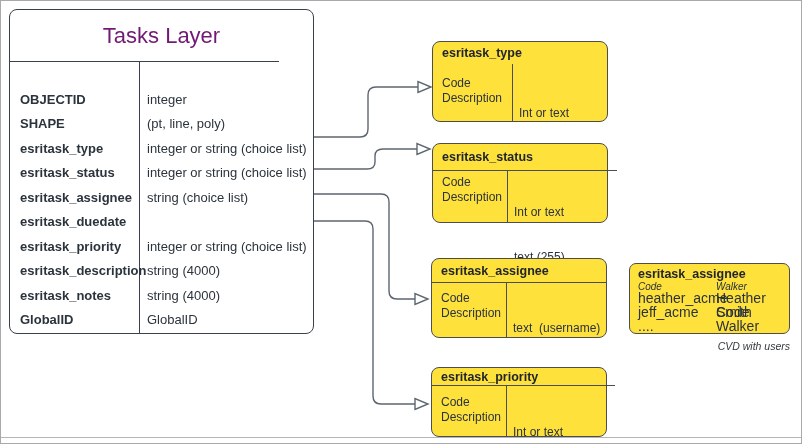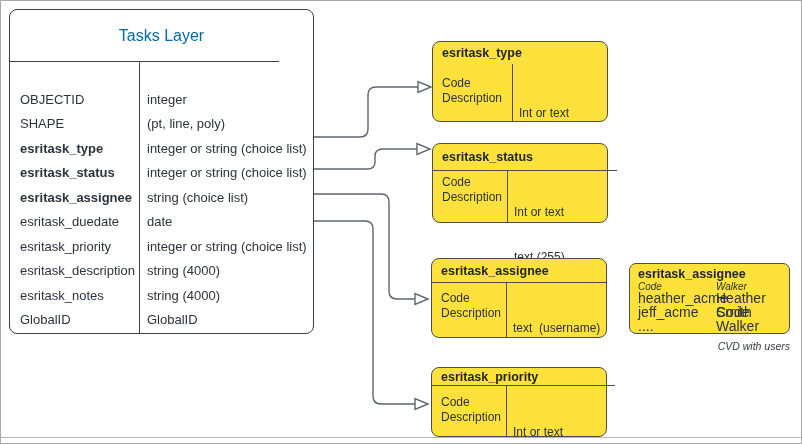--- a/index.html
+++ b/index.html
@@ -26,33 +26,33 @@
   
   .tasks-table {
     position: absolute; left: 8px; top: 8px; width: 305px; height: 325px;
     background: #ffffff;
     border: 1.6px solid #39424c;
     border-radius: 8px;
   }
   .tt-title {
     position: absolute; left: 0; right: 0; top: 0; height: 51px;
     display: flex; align-items: center; justify-content: center;
-    font-size: 16px; color: #0369a1;
+    font-size: 22px; color: #701a75;
   }
   .tt-title-divider {
     position: absolute; left: 0; top: 51px; width: 269px; height: 0;
     border-top: 1.6px solid #39424c;
   }
   .tt-col-divider {
     position: absolute; left: 129px; top: 51px; bottom: 0; width: 0;
     border-left: 1.6px solid #39424c;
   }
   .tt-rows { position: absolute; left: 0; right: 0; top: 77px; }
   .tt-row { display: flex; height: 24.5px; align-items: center; font-size: 13px; }
-  .tt-row .fname { width: 129px; padding-left: 10px; }
+  .tt-row .fname { width: 129px; padding-left: 10px; font-weight: bold; }
   .tt-row .ftype { flex: 1; padding-left: 8px; }
   .tt-row.bold .fname { font-weight: bold; }
 
   
   .dbox {
     position: absolute; width: 176px;
     background: #ffe13c;
     border: 1.6px solid #4d4d4d;
     border-radius: 8px;
   }
@@ -128,21 +128,20 @@
       <div class="tt-row bold">
           <span class="fname">esritask_status</span>
           <span class="ftype">integer or string (choice list)</span>
         </div>
       <div class="tt-row bold">
           <span class="fname">esritask_assignee</span>
           <span class="ftype">string (choice list)</span>
         </div>
       <div class="tt-row">
           <span class="fname">esritask_duedate</span>
-          <span class="ftype">date</span>
         </div>
       <div class="tt-row">
           <span class="fname">esritask_priority</span>
           <span class="ftype">integer or string (choice list)</span>
         </div>
       <div class="tt-row">
           <span class="fname">esritask_description</span>
           <span class="ftype">string (4000)</span>
         </div>
       <div class="tt-row">

